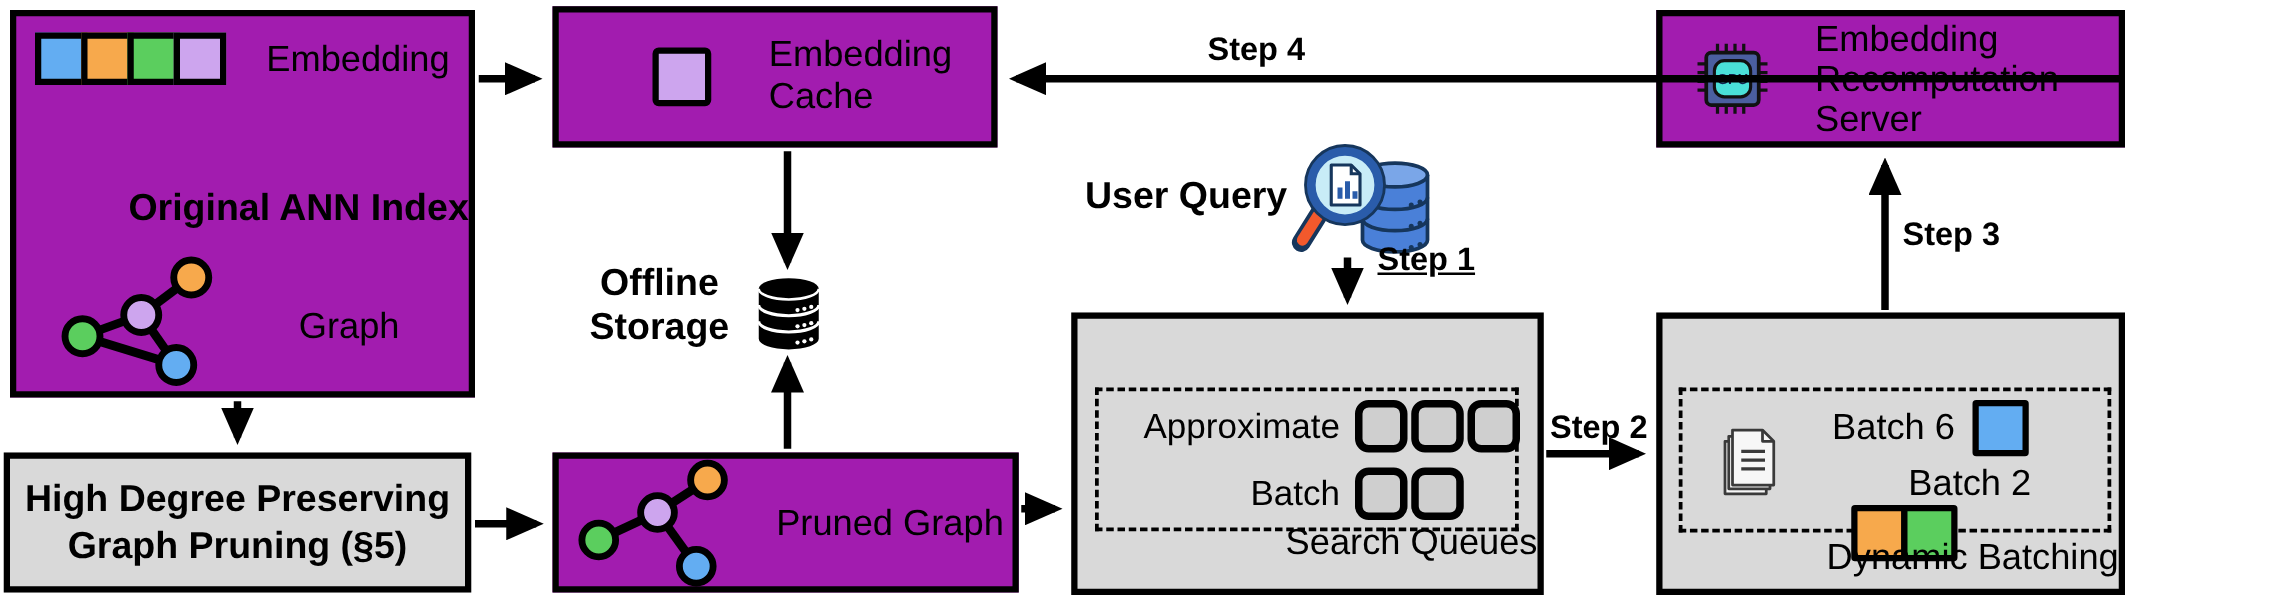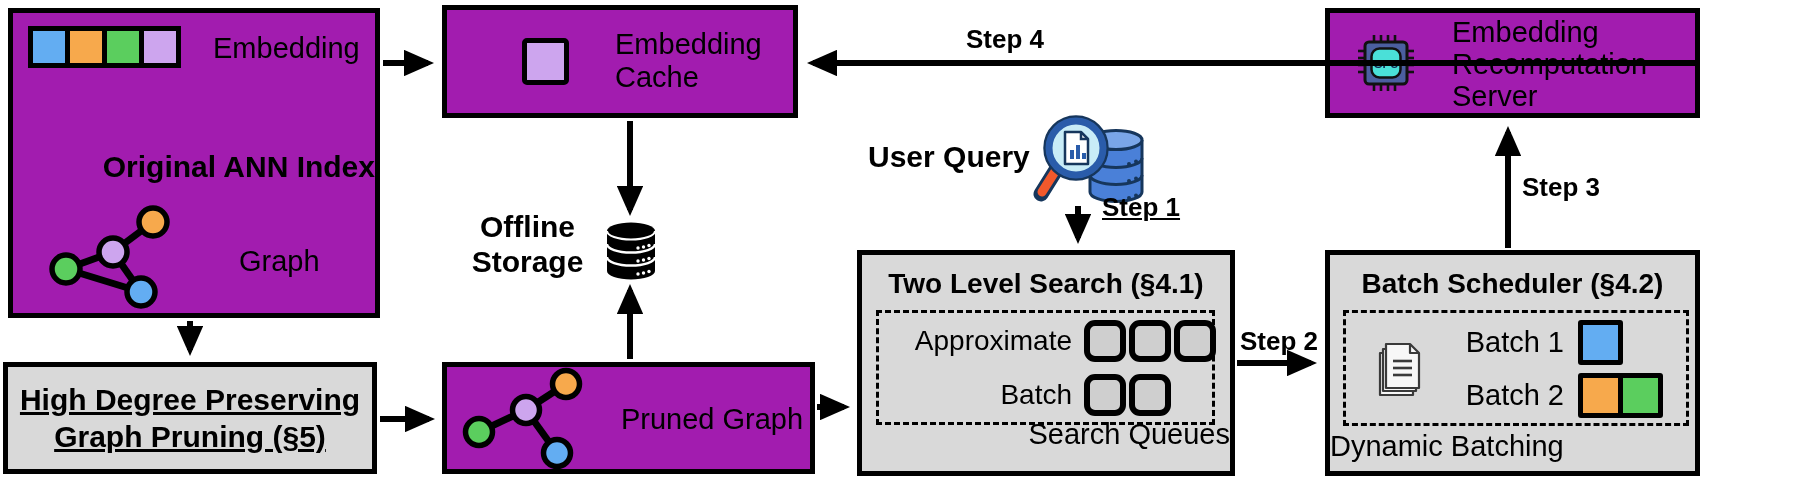--- a/index.html
+++ b/index.html
@@ -86,42 +86,41 @@
       </g>
       <rect x="9" y="9" width="42" height="42" rx="4" stroke="#111" stroke-width="3" fill="#4b5fa0"></rect>
       <rect x="15.5" y="15.5" width="29" height="29" rx="8" stroke="#111" stroke-width="2.5" fill="#4ae0d8"></rect>
       <text x="30" y="34.5" text-anchor="middle" font-size="11.5" font-weight="bold" fill="#12224d">GPU</text>
     </svg>
     <div class="abs lbl" style="left:122px;top:4px;width:240px;line-height:1.1;">Embedding Recomputation Server</div>
   </div>
 
   <div class="box gray" style="left:3px;top:362px;width:374px;height:112px;display:flex;
        align-items:center;justify-content:center;">
-    <div class="title30" style="text-align:center;width:345px;line-height:1.25;text-decoration:underline;">High Degree Preserving Graph Pruning (§5)</div>
+    <div class="title30" style="text-align:center;width:345px;line-height:1.25;">High Degree Preserving Graph Pruning (§5)</div>
   </div>
 
   <div class="box light" style="left:442px;top:362px;width:373px;height:112px;">
     <svg class="abs" style="left:10px;top:0px;" width="160" height="104" viewBox="0 0 160 104">
       <g stroke="#000" stroke-width="7">
         <line x1="22" y1="65" x2="69" y2="43"></line>
         <line x1="69" y1="43" x2="109" y2="17"></line>
         <line x1="69" y1="43" x2="100" y2="86"></line>
       </g>
       <g stroke="#000" stroke-width="5.5">
         <circle cx="109" cy="17" r="13.5" fill="#f7a94c"></circle>
         <circle cx="69" cy="43" r="13.5" fill="#cda5ee"></circle>
         <circle cx="22" cy="65" r="13.5" fill="#5bce5e"></circle>
         <circle cx="100" cy="86" r="13.5" fill="#63adf2"></circle>
       </g>
     </svg>
     <div class="abs lbl" style="left:160px;top:36px;width:210px;text-align:center;">Pruned Graph</div>
   </div>
 
   <div class="box gray" style="left:857px;top:250px;width:378px;height:226px;">
-    <div class="abs sect-title" style="top:13px;">Two Level Search (§4.1)</div>
     <div class="dashed" style="left:14px;top:55px;width:339px;height:115px;">
       <div class="qrow" style="top:4px;">
         <div class="qlabel">Approximate</div>
         <div class="qsquares">
             <div class="queue-sq"></div>
             <div class="queue-sq"></div>
             <div class="queue-sq"></div>
           </div>
       </div>
       <div class="qrow" style="top:58px;">
@@ -129,50 +128,49 @@
         <div class="qsquares">
             <div class="queue-sq"></div>
             <div class="queue-sq"></div>
           </div>
       </div>
     </div>
     <div class="abs lbl" style="bottom:20px;width:100%;text-align:right;">Search Queues</div>
   </div>
 
   <div class="box gray" style="left:1325px;top:250px;width:375px;height:226px;">
-    <div class="abs sect-title" style="top:13px;">Batch Scheduler (§4.2)</div>
     <div class="dashed" style="left:13px;top:55px;width:346px;height:116px;">
       <svg class="abs" style="left:30px;top:24px;" width="54" height="64" viewBox="0 0 54 64">
         <g stroke="#3a3a3a" stroke-width="2.2" fill="#f7f7f7" stroke-linejoin="round">
           <path d="M4,16 h25 l8,8 v34 h-33 z"></path>
           <path d="M7,12 h25 l8,8 v34 h-33 z"></path>
           <path d="M10,7 h24 l9,9 v35 h-33 z"></path>
           <path d="M34,7 v9 h9" fill="none"></path>
         </g>
         <g stroke="#3a3a3a" stroke-width="2.6">
           <line x1="17" y1="24" x2="36" y2="24"></line>
           <line x1="17" y1="31" x2="36" y2="31"></line>
           <line x1="17" y1="38" x2="36" y2="38"></line>
         </g>
       </svg>
       <div class="qrow" style="top:5px;">
-        <div class="qlabel" style="width:218px;font-size:29px;">Batch 1</div>
+        <div class="qlabel" style="width:218px;font-size:29px;">Batch 6</div>
         <div class="qsquares" style="margin-left:14px;">
             <div class="batch-sq" style="background: rgb(99, 173, 242);"></div>
           </div>
       </div>
-      <div class="qrow" style="top:58px;">
+      <div class="qrow" style="top:58px;flex-direction:column;">
         <div class="qlabel" style="width:218px;font-size:29px;">Batch 2</div>
         <div class="qsquares" style="margin-left:14px;">
             <div class="batch-sq" style="background: rgb(247, 169, 76);"></div>
             <div class="batch-sq" style="background: rgb(91, 206, 94);"></div>
           </div>
       </div>
     </div>
-    <div class="abs lbl" style="bottom:8px;width:100%;text-align:left;">Dynamic Batching</div>
+    <div class="abs lbl" style="bottom:8px;width:100%;text-align:right;">Dynamic Batching</div>
   </div>
 
   <div class="abs title30" style="left:455px;top:210px;width:145px;text-align:center;line-height:1.15;">Offline Storage</div>
 
   <svg class="abs" style="left:605px;top:221px;" width="52" height="60" viewBox="0 0 52 60">
     <path d="M2,10 v40 a24,8.5 0 0 0 48,0 v-40" fill="#000"></path>
     <ellipse cx="26" cy="10" rx="24" ry="8.5" fill="#000"></ellipse>
     <path d="M2,10 a24,8.5 0 0 0 48,0" fill="none" stroke="#fff" stroke-width="2"></path>
     <path d="M2,23 a24,8.5 0 0 0 48,0" fill="none" stroke="#fff" stroke-width="2.4"></path>
     <path d="M2,36 a24,8.5 0 0 0 48,0" fill="none" stroke="#fff" stroke-width="2.4"></path>

